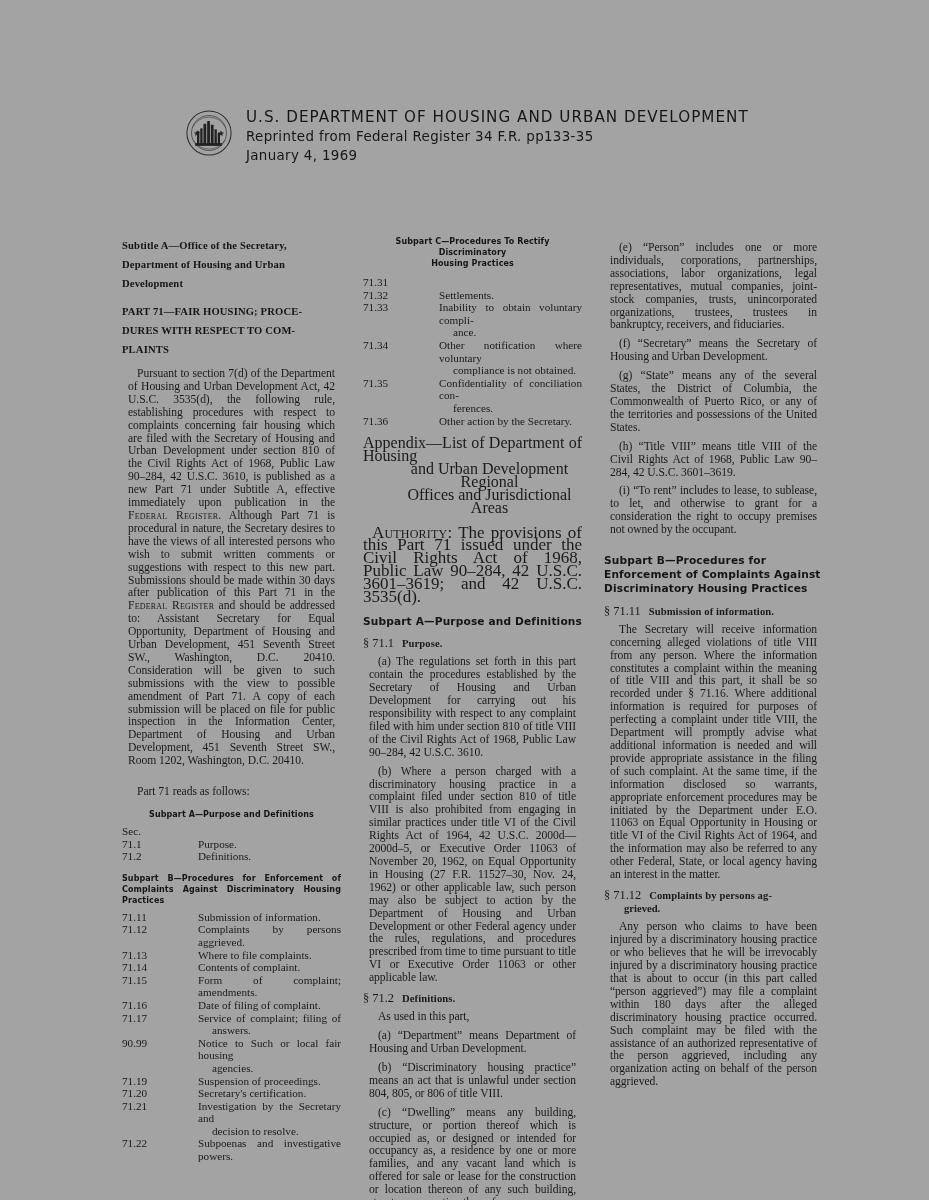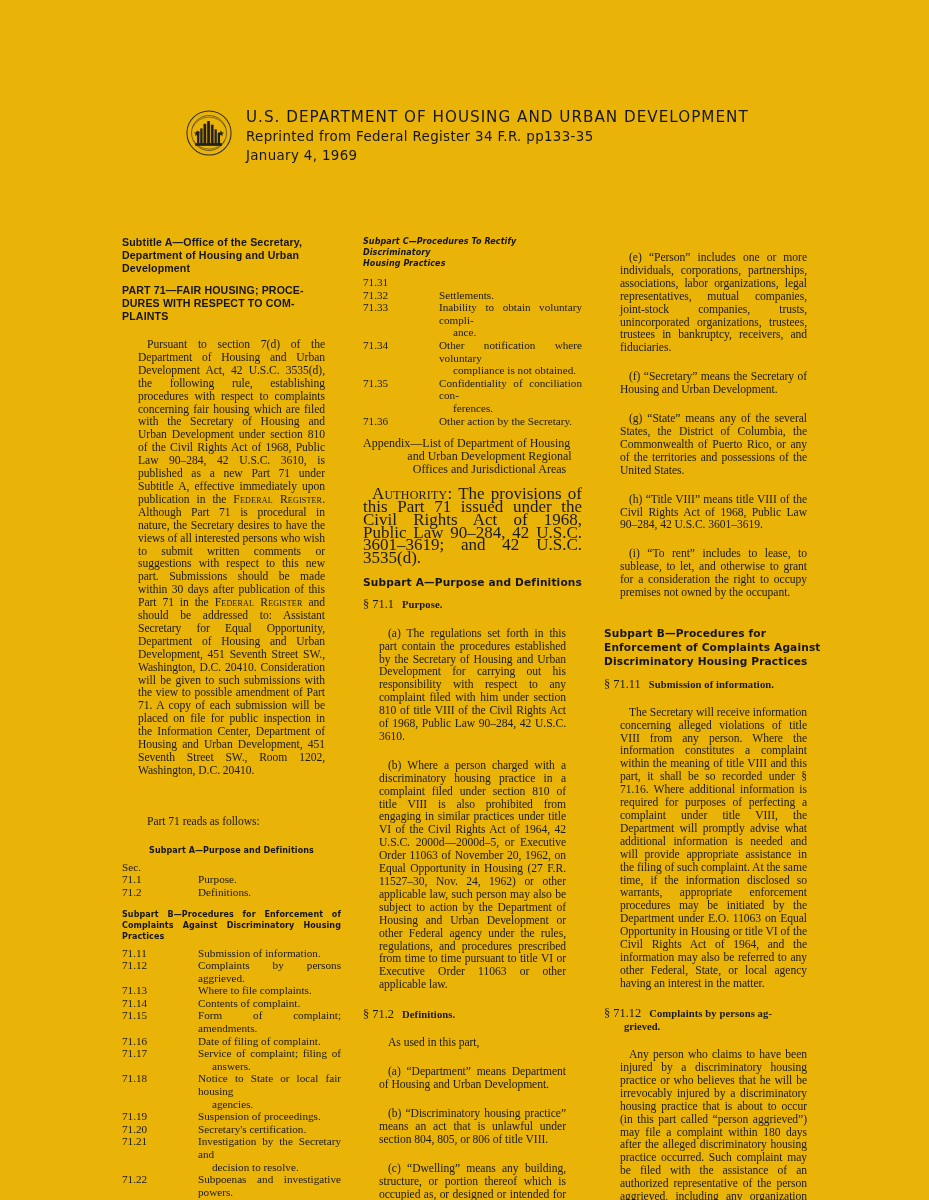--- a/index.html
+++ b/index.html
@@ -4,21 +4,21 @@
 <style>
   html, body {
     margin: 0;
     padding: 0;
     background: #ffffff;
   }
   .page {
     position: relative;
     width: 929px;
     height: 1200px;
-    background: #eab308;
+    background: #a3a3a3;
     overflow: hidden;
     font-family: "Liberation Serif", serif;
     color: #1a1a1a;
   }
 
   
   .masthead {
     position: absolute;
     left: 186px;
     top: 108px;
@@ -91,53 +91,52 @@
     letter-spacing: 0.15px;
     color: #151515;
     margin: 0 0 9px 0;
   }
   .sans-head-c {
     font-family: "DejaVu Sans", sans-serif;
     font-weight: bold;
     font-size: 8.0px;
     line-height: 11px;
     letter-spacing: 0.1px;
-    text-align: left;
+    text-align: center;
     color: #151515;
     margin: 0 0 7px 0;
-    font-style: italic;
   }
   .sans-head-sm {
     font-family: "DejaVu Sans", sans-serif;
     font-weight: bold;
     font-size: 8.0px;
     line-height: 11px;
     letter-spacing: 0.1px;
     color: #151515;
     margin: 10px 0 5px 0;
     text-align: justify;
   }
   .sans-head-sm.ctr { text-align: center; }
 
   .sans-head-big {
-    font-family: Liberation Sans, sans-serif;
+    font-family: Liberation Serif, serif;
     font-weight: bold;
     font-size: 10.6px;
-    line-height: 13px;
+    line-height: 19px;
     letter-spacing: 0.15px;
     color: #151515;
     margin: 0 16px 9px 0;
   }
 
   p.body {
     font-size: 11.6px;
     line-height: 12.9px;
     text-align: justify;
     text-justify: inter-word;
-    margin: 16px;
+    margin: 6px;
     text-indent: 9px;
     hyphens: manual;
     letter-spacing: -0.05px;
   }
   p.body + p.body { margin-top: 0; }
 
   .sec-head {
     font-size: 11.6px;
     line-height: 13.2px;
     margin: 7px 0 3px 0;
@@ -196,21 +195,21 @@
     display: block;
     font-size: 11.2px;
     line-height: 12.6px;
   }
   .toc-hang {
     display: block;
     padding-left: 14px;
   }
 
   .appendix {
-    font-size: 12px;
+    font-size: 16px;
     line-height: 12.9px;
     margin: 10px 0 12px 0;
     text-align: justify;
   }
   .appendix .hang {
     display: block;
     padding-left: 34px;
     text-align: center;
   }
 
@@ -310,23 +309,23 @@
             <span class="t">Date of filing of complaint.</span>
           </li>
         <li>
             <span class="n">71.17</span>
             <span class="t">
               <span class="spread" style="display:block;text-align-last:justify;">Service of complaint; filing of</span>
               <span class="toc-hang">answers.</span>
             </span>
           </li>
         <li>
-            <span class="n">71.18</span>
-            <span class="t">
-              <span class="spread" style="display:block;text-align-last:justify;">Notice to State or local fair housing</span>
+            <span class="n">90.99</span>
+            <span class="t">
+              <span class="spread" style="display:block;text-align-last:justify;">Notice to Such or local fair housing</span>
               <span class="toc-hang">agencies.</span>
             </span>
           </li>
         <li>
             <span class="n">71.19</span>
             <span class="t">Suspension of proceedings.</span>
           </li>
         <li>
             <span class="n">71.20</span>
             <span class="t">Secretary's certification.</span>

